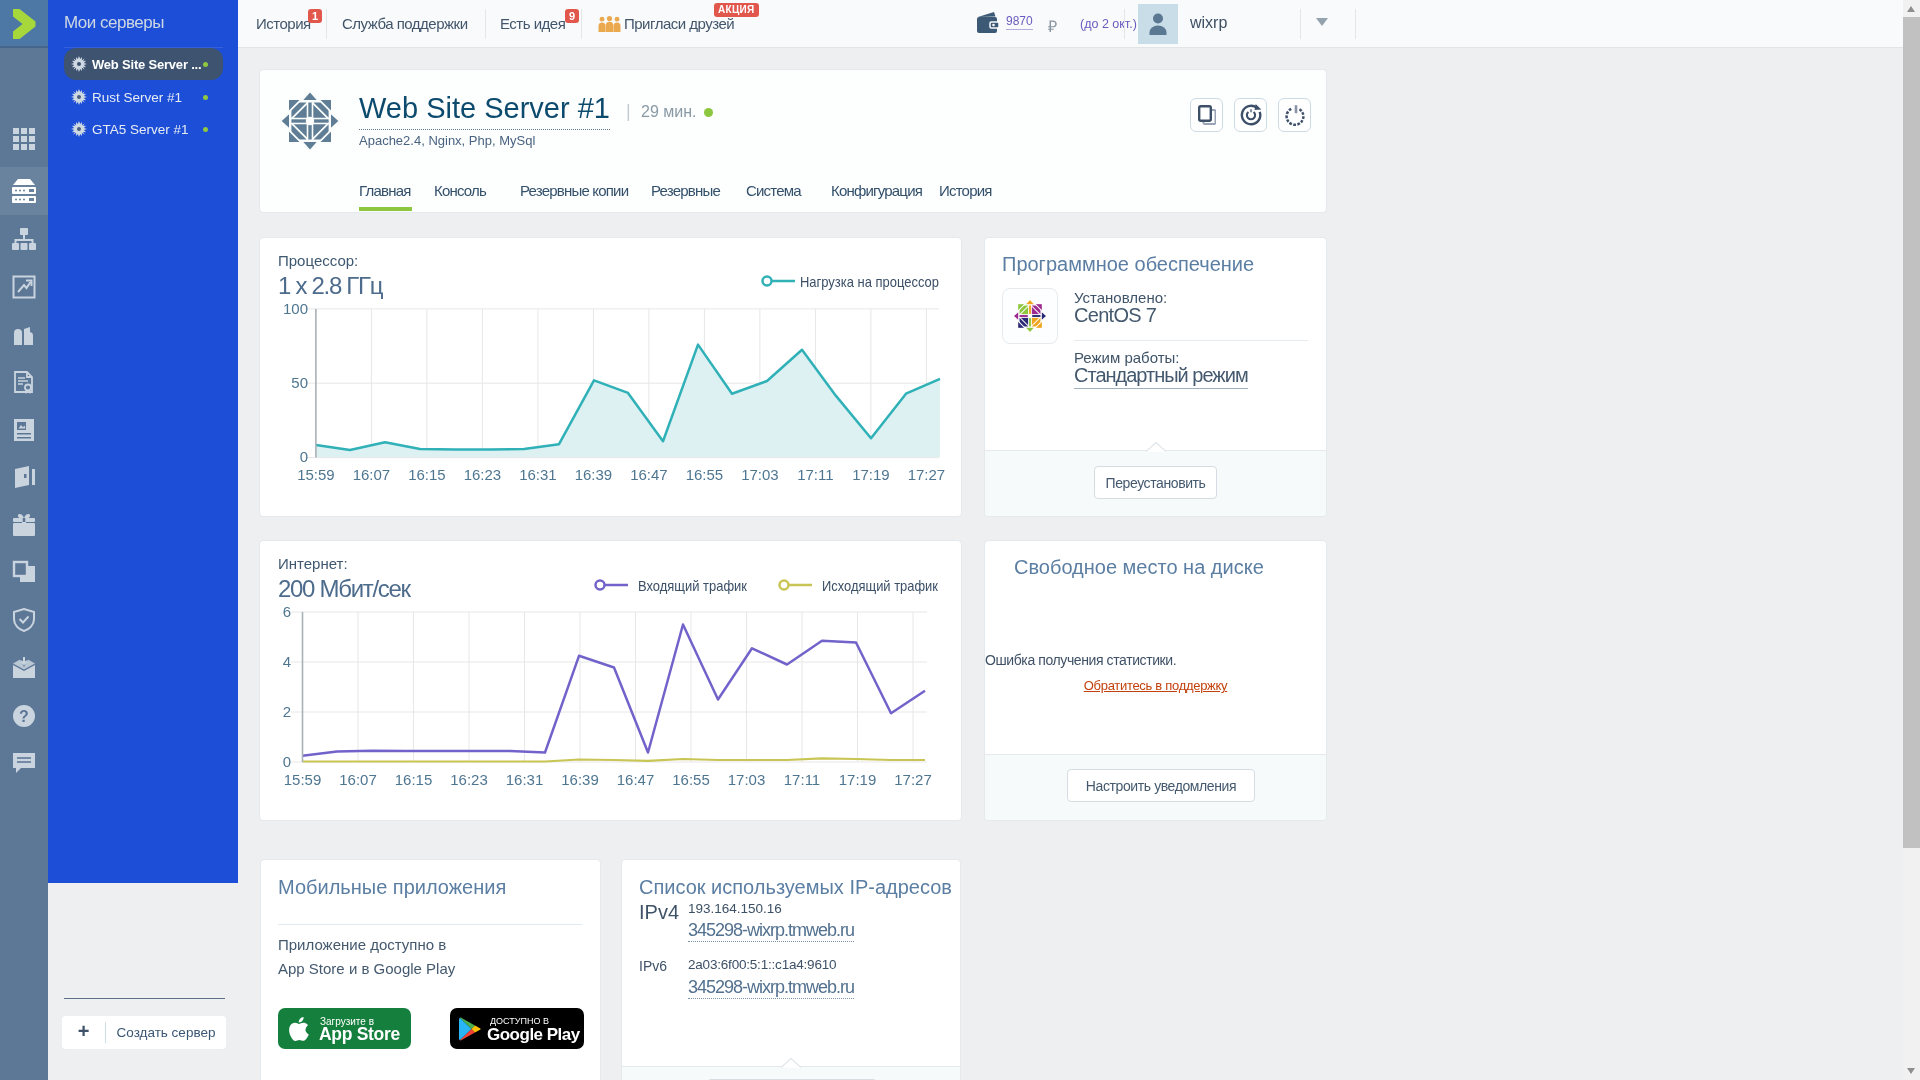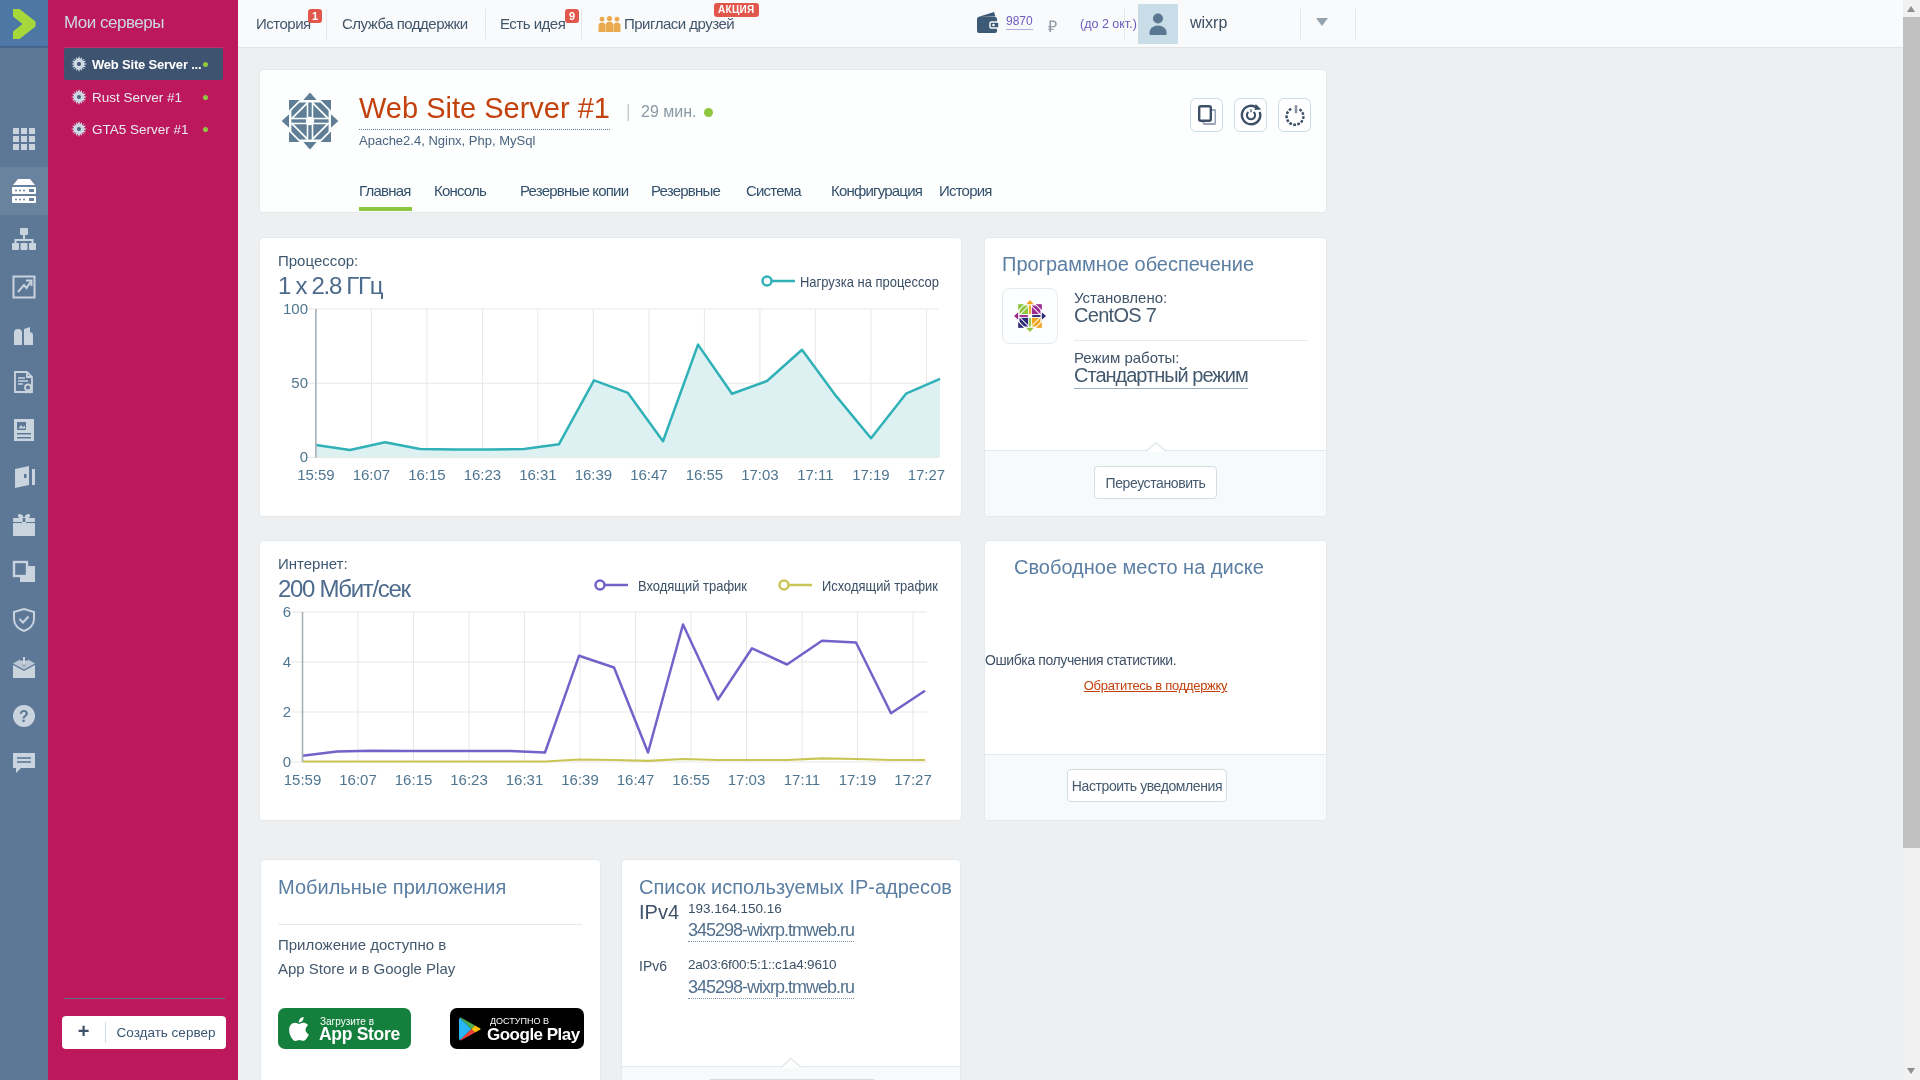--- a/index.html
+++ b/index.html
@@ -3,23 +3,23 @@
 <meta charset="utf-8">
 <title>VDS</title>
 <style>
 * { margin:0; padding:0; box-sizing:border-box; }
 html,body { width:1920px; height:1080px; overflow:hidden; }
 body { font-family:"Liberation Sans", sans-serif; background:#eeeff0; position:relative; }
 .rail { position:absolute; left:0; top:0; width:48px; height:1080px; background:#5d7796; }
 .logo { position:absolute; left:0; top:0; width:48px; height:48px; background:#4d77a4; border-bottom:2px solid #46658b; }
 .ricon { position:absolute; left:0; width:48px; height:48px; display:flex; align-items:center; justify-content:center; }
 .ricon.active { background:#69839f; }
-.panel { position:absolute; left:48px; top:0; width:190px; height:1080px; background:#be185d; }
+.panel { position:absolute; left:48px; top:0; width:190px; height:883px; background:#1d4ed8; }
 .panel h1 { position:absolute; left:16px; top:13px; font-size:17px; font-weight:normal; color:#cdd8e2; letter-spacing:-0.5px; }
-.srv { position:absolute; left:16px; width:159px; height:32px; border-radius:2px; color:#e6ecf2; font-size:13.5px; display:flex; align-items:center; white-space:nowrap; }
+.srv { position:absolute; left:16px; width:159px; height:32px; border-radius:12px; color:#e6ecf2; font-size:13.5px; display:flex; align-items:center; white-space:nowrap; }
 .srv.active { background:#3d5370; color:#fff; font-weight:bold; font-size:13px; letter-spacing:-0.2px; }
 .srv .gear { margin-left:7px; margin-right:5px; flex:0 0 auto; }
 .srv .dot { position:absolute; right:15px; width:5px; height:5px; border-radius:50%; background:#8fc740; }
 .panel .sep { position:absolute; left:16px; right:13px; top:998px; height:1px; background:#5e7089; }
 .createbtn { position:absolute; left:14px; top:1016px; width:164px; height:33px; background:#fff; border-radius:4px; display:flex; align-items:center; }
 .createbtn .plus { width:44px; text-align:center; color:#3d5269; font-size:20px; font-weight:bold; border-right:1px solid #cfdfe8; height:21px; line-height:19px; }
 .createbtn .txt { flex:1; text-align:center; color:#3a5673; font-size:13.5px; }
 .topbar { position:absolute; left:238px; top:0; right:17px; height:48px; background:#f9fafb; border-bottom:1px solid #e2e4e5; }
 .tmenu { position:absolute; top:0; height:47px; display:flex; align-items:center; color:#42566b; font-size:15px; letter-spacing:-0.5px; }
 .vsep { position:absolute; top:9px; height:30px; width:1px; background:#e4e7e9; }
@@ -267,21 +267,21 @@
         <line x1="34" y1="32" x2="59" y2="32" stroke="#5f7e96" stroke-width="3.4"></line>
         <circle cx="32" cy="32" r="4.2" fill="#fbfdfd"></circle>
         <g stroke="#fbfdfd" stroke-width="2.4">
           <path d="M32 1.8 L41.3 12.2 L22.7 12.2 Z" fill="#5f7e96"></path>
           <path d="M62.2 32 L51.8 41.3 L51.8 22.7 Z" fill="#5f7e96"></path>
           <path d="M32 62.2 L22.7 51.8 L41.3 51.8 Z" fill="#5f7e96"></path>
           <path d="M1.8 32 L12.2 22.7 L12.2 41.3 Z" fill="#5f7e96"></path>
         </g>
       </svg>
     </div>
-    <div style="position:absolute; left:99px; top:22px; font-size:29px; color:#c2410c; border-bottom:1px dotted #5f7e96; padding-bottom:4px;">Web Site Server #1</div>
+    <div style="position:absolute; left:99px; top:22px; font-size:29px; color:#0c4a6e; border-bottom:1px dotted #5f7e96; padding-bottom:4px;">Web Site Server #1</div>
     <div style="position:absolute; left:366px; top:31px; font-size:18px; color:#c6ccd2;">|</div>
     <div style="position:absolute; left:381px; top:33px; font-size:16px; color:#8a9aa5;">29 мин.</div>
     <div style="position:absolute; left:444px; top:38px; width:9px; height:9px; border-radius:50%; background:#8dc63f;"></div>
     <div style="position:absolute; left:99px; top:63px; font-size:13px; color:#4a6380;">Apache2.4, Nginx, Php, MySql</div>
     <div class="hbtn" style="left:930px;">
         <svg width="18" height="20" viewBox="0 0 18 20">
           <path d="M7 5 h9 a1.5 1.5 0 0 1 1.5 1.5 v11 a1.5 1.5 0 0 1 -1.5 1.5 h-9 a1.5 1.5 0 0 1 -1.5 -1.5 v-11 a1.5 1.5 0 0 1 1.5 -1.5 z" fill="none" stroke="#9aa3b5" stroke-width="2"></path>
           <rect x="1.2" y="1.2" width="11.6" height="14.6" rx="1.5" fill="#fff" stroke="#3d5068" stroke-width="2.4"></rect>
         </svg>
       </div>
@@ -465,21 +465,21 @@
         <text x="562" y="52" font-family="Liberation Sans, sans-serif" font-size="15" fill="#3b4f66" textLength="116" lengthAdjust="spacingAndGlyphs">Исходящий трафик</text>
       </g>
     </svg>
   </div>
 
   <div class="card" style="left:746px; top:492px; width:343px; height:281px;">
     <div class="ctitle" style="position:absolute; left:29px; top:15px;">Свободное место на диске</div>
     <div style="position:absolute; left:0; right:0; top:111px; text-align:left; color:#3f5166; font-size:14px; letter-spacing:-0.4px;">Ошибка получения статистики.</div>
     <div style="position:absolute; left:0; right:0; top:135px; text-align:center;"><span style="color:#c2410c; font-size:13px; letter-spacing:-0.3px; text-decoration:underline;">Обратитесь в поддержку</span></div>
     <div class="cfoot">
-      <div class="wbtn" style="left:82px; top:14px; width:160px; height:33px;">Настроить уведомления</div>
+      <div class="wbtn" style="left:82px; top:14px; width:188px; height:33px;">Настроить уведомления</div>
     </div>
   </div>
 
   <div class="card" style="left:22px; top:811px; width:341px; height:300px;">
     <div class="ctitle" style="position:absolute; left:17px; top:16px;">Мобильные приложения</div>
     <div style="position:absolute; left:17px; right:18px; top:64px; height:1px; background:#dfeaf1;"></div>
     <div style="position:absolute; left:17px; top:73px; color:#44596e; font-size:15px; line-height:24px;">Приложение доступно в<br>App Store и в Google Play</div>
     <div style="position:absolute; left:17px; top:148px; width:133px; height:41px; background:#15803d; border-radius:7px; color:#fff;">
       <svg width="24" height="28" viewBox="0 0 24 28" style="position:absolute; left:10px; top:7px;">
           <path fill="#fff" d="M17.5 14.8 c0 -3 2.5 -4.5 2.6 -4.6 c-1.4 -2.1 -3.6 -2.4 -4.4 -2.4 c-1.9 -0.2 -3.7 1.1 -4.6 1.1 c-1 0 -2.4 -1.1 -4 -1.1 c-2 0 -3.9 1.2 -5 3 c-2.1 3.7 -0.5 9.1 1.5 12.1 c1 1.5 2.2 3.1 3.8 3 c1.5 -0.1 2.1 -1 4 -1 c1.8 0 2.4 1 4 0.9 c1.7 0 2.7 -1.5 3.7 -3 c1.2 -1.7 1.6 -3.4 1.7 -3.5 c0 0 -3.2 -1.2 -3.3 -4.5 z M14.4 5.8 c0.8 -1 1.4 -2.4 1.2 -3.8 c-1.2 0 -2.7 0.8 -3.5 1.8 c-0.8 0.9 -1.5 2.3 -1.3 3.7 c1.3 0.1 2.7 -0.7 3.6 -1.7 z"></path>

